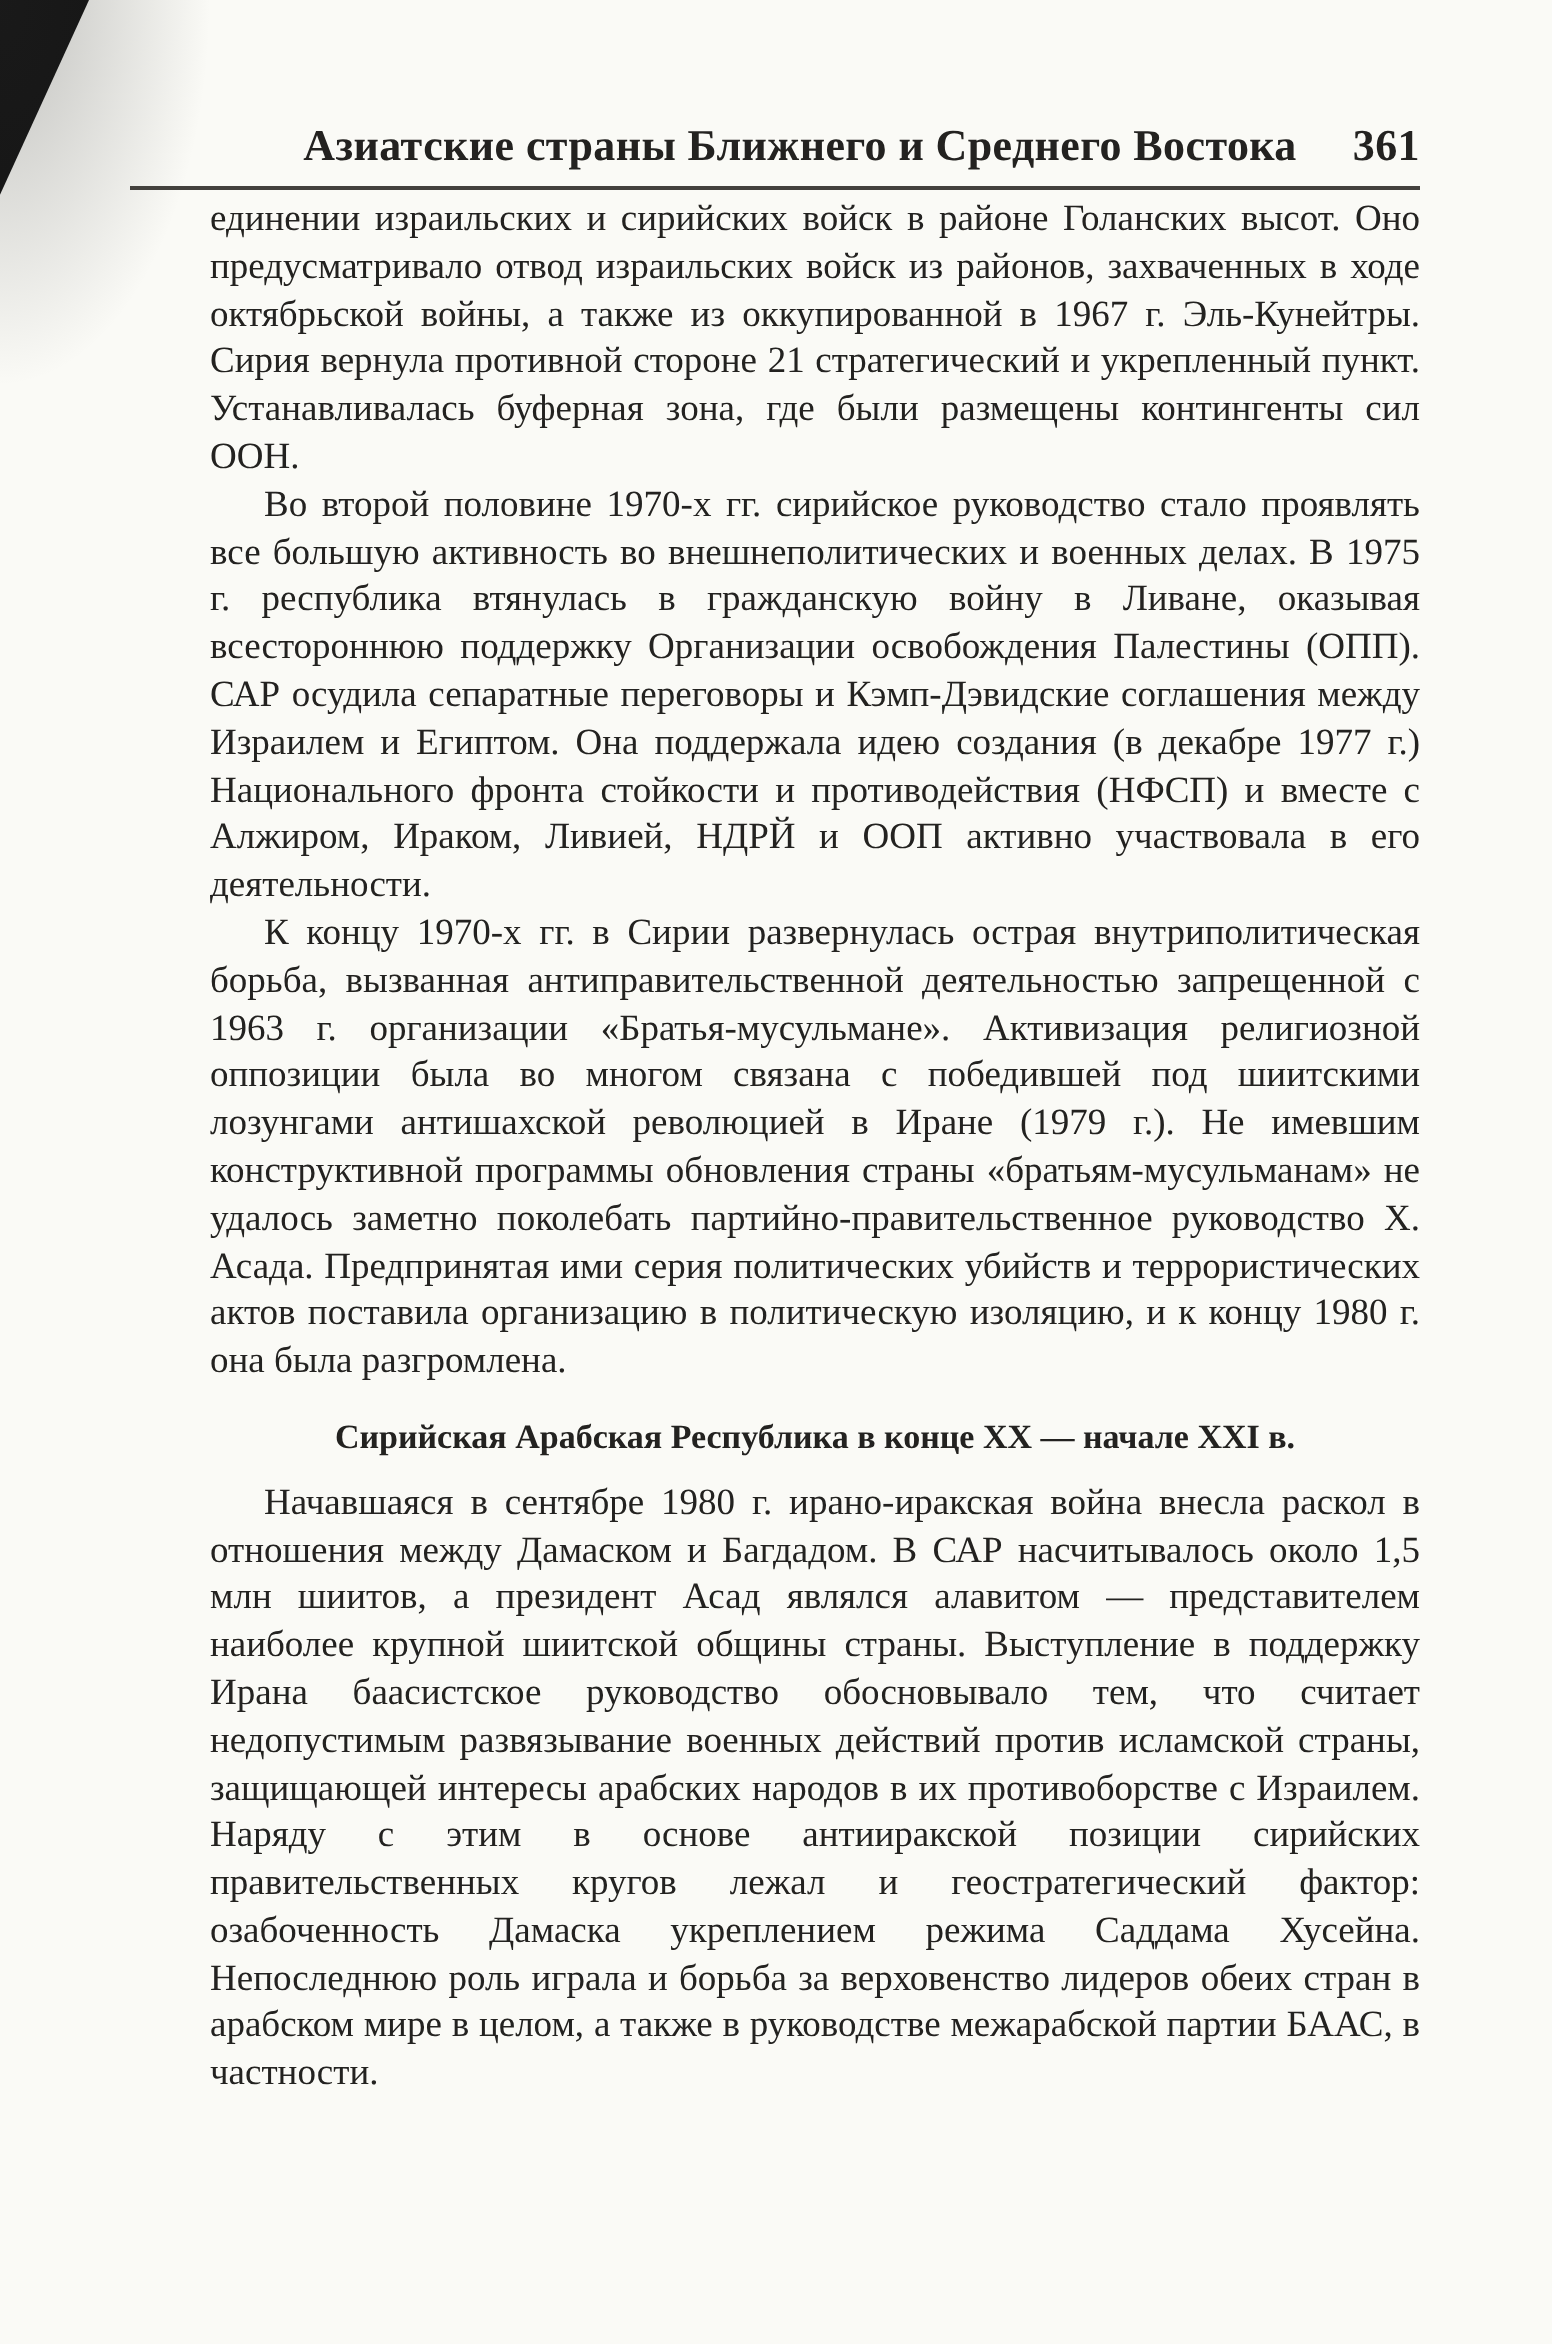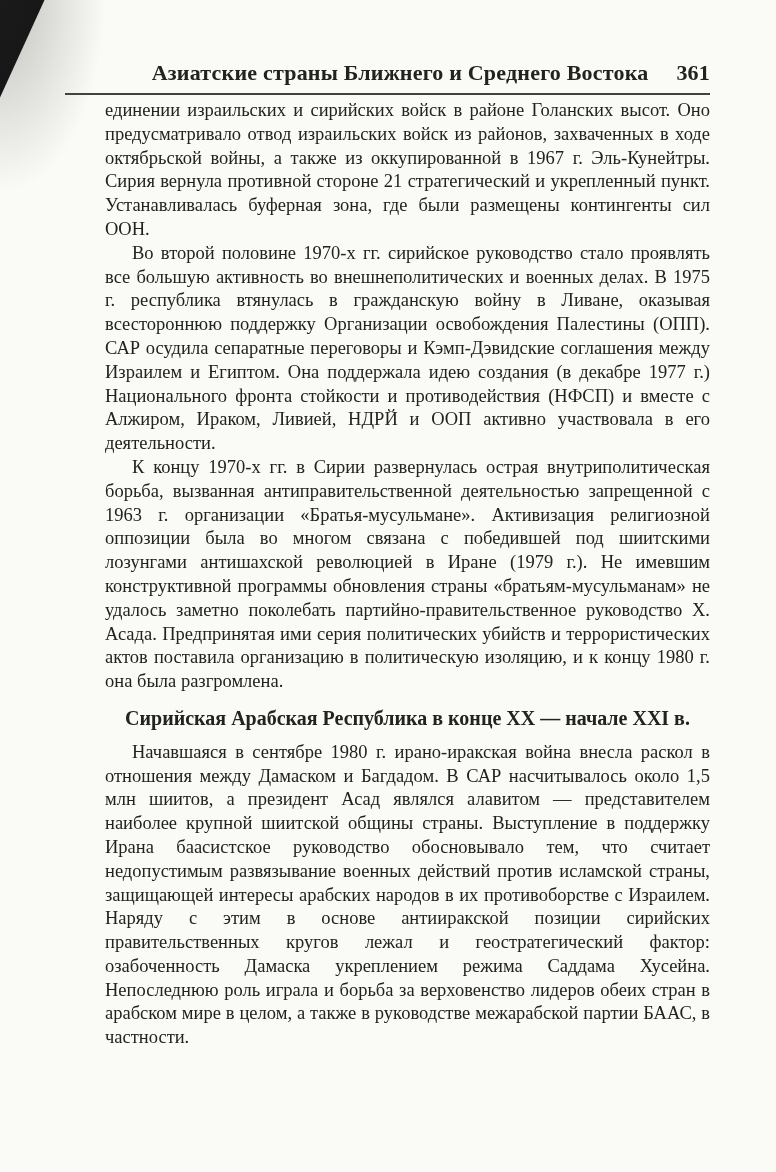--- a/index.html
+++ b/index.html
@@ -58,21 +58,21 @@
     text-align: justify;
     margin-left: 40px;
   }
   .content p {
     margin: 0;
     text-indent: 27px;
     hyphens: auto;
   }
   .content p.continuation { text-indent: 0; }
   .section-heading {
-    font-size: 20px;
+    font-size: 17px;
     font-weight: bold;
     text-align: center;
     text-indent: 0;
     margin: 13px 0 10px 0;
     line-height: 23.8px;
   }
 </style>
 </head>
 <body>
 

